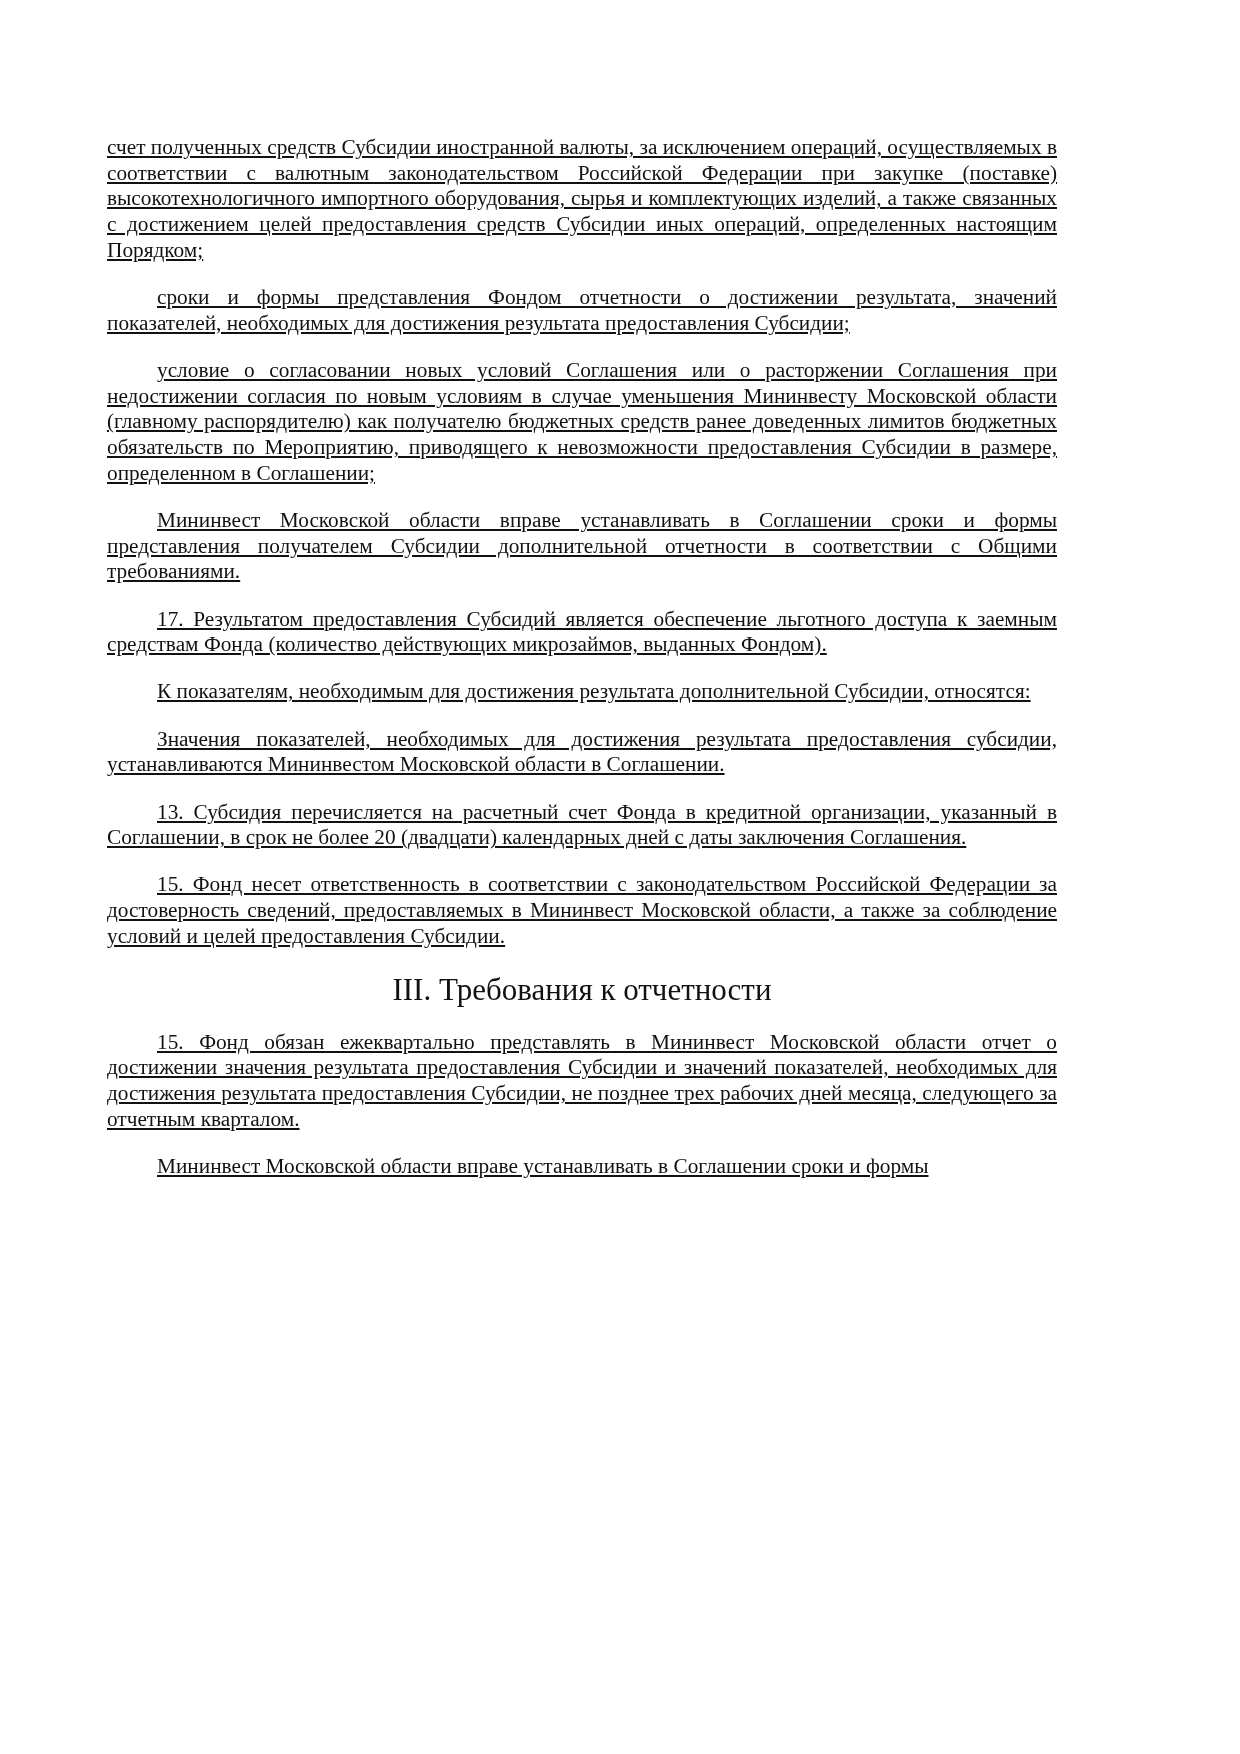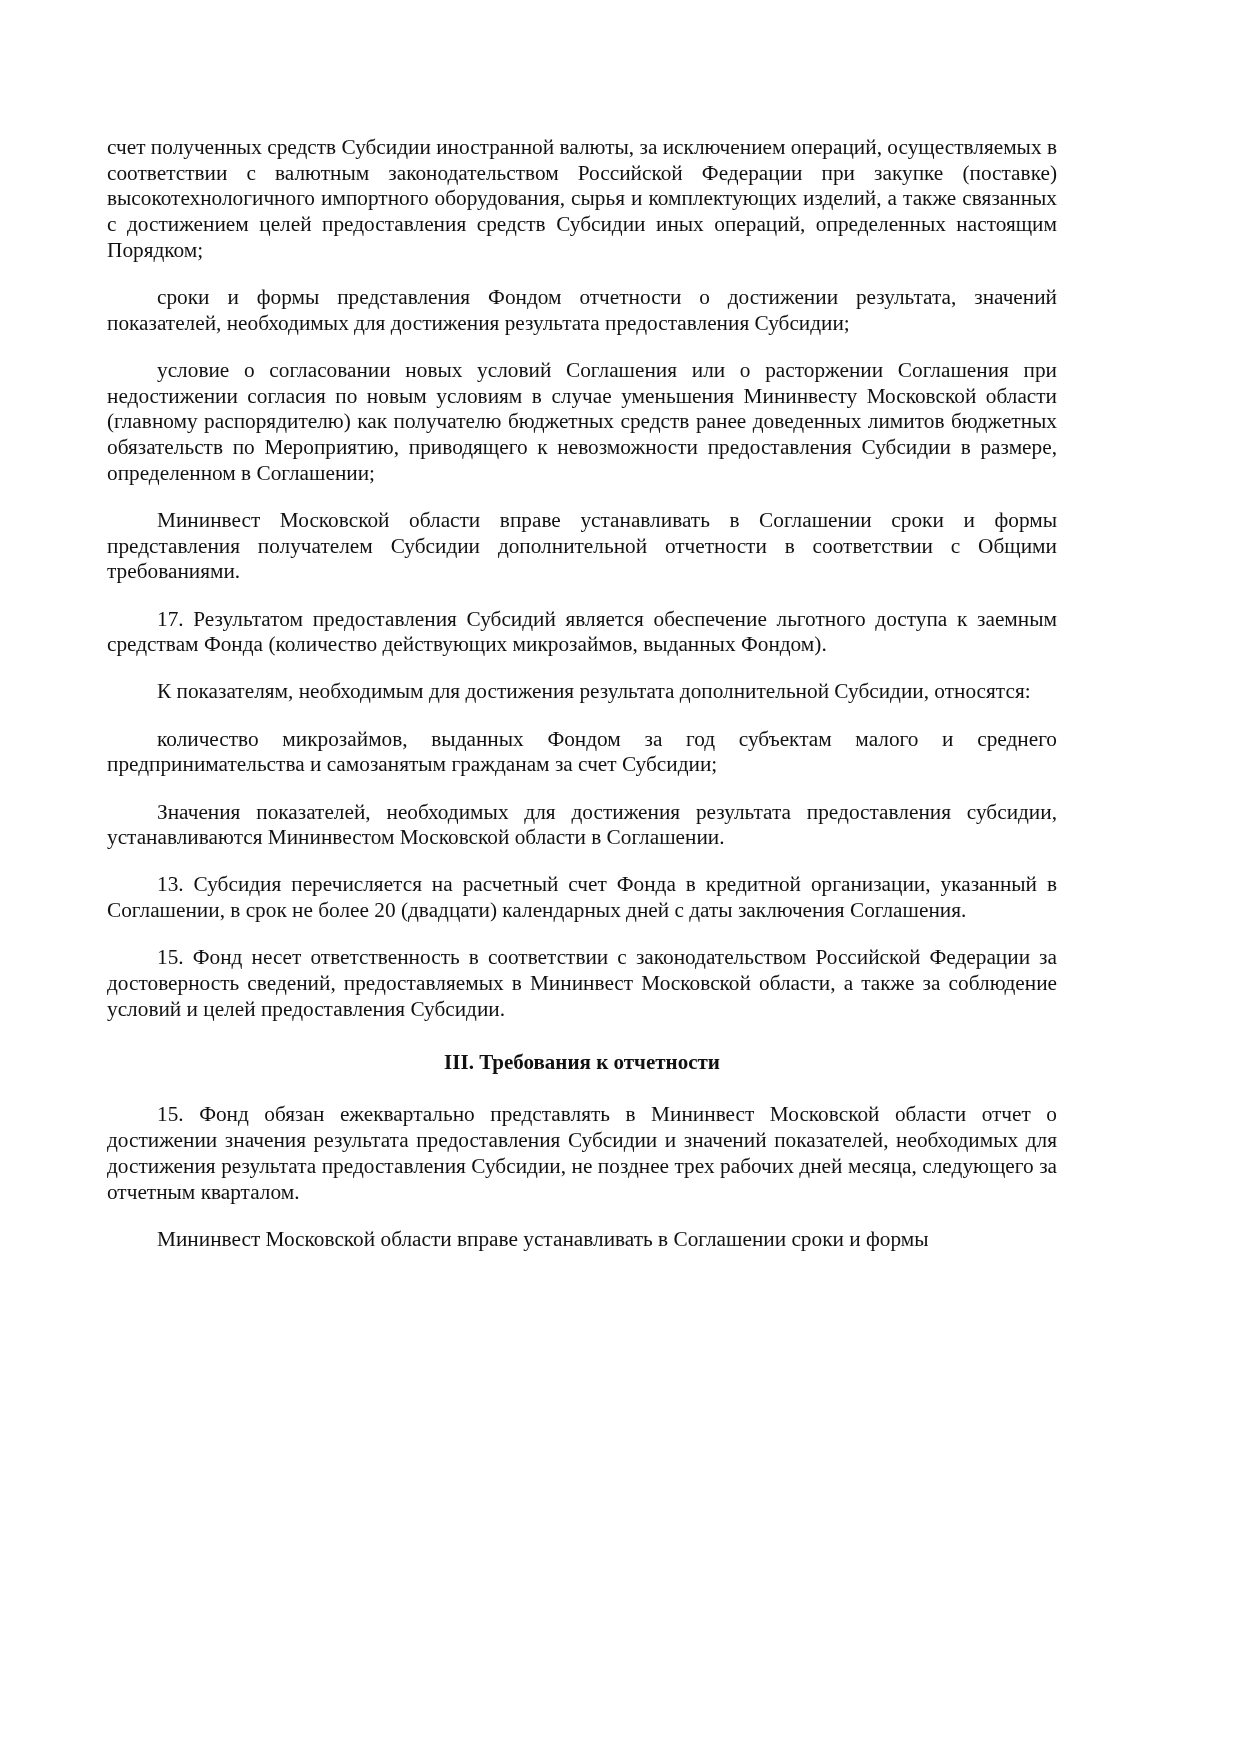--- a/index.html
+++ b/index.html
@@ -12,41 +12,41 @@
       font-family: "Liberation Serif", "DejaVu Serif", serif;
       font-size: 21.3px;
       line-height: 25.7px;
       color: #111111;
     }
     .p {
       margin: 0 0 21.5px 0;
       text-align: justify;
       text-align-last: left;
       text-indent: 0;
+      text-decoration: underline;
     }
     .p.indent { text-indent: 50px; }
     .heading {
-      font-weight: bold;
-      font-size: 21px;
+      font-weight: normal;
+      font-size: 31px;
       text-align: center;
       margin: 26px 0 26px 0;
       line-height: 28px;
     }
   </style>
 </head>
 <body>
 
 <div class="page">
   <p class="p">счет полученных средств Субсидии иностранной валюты, за исключением операций, осуществляемых в соответствии с валютным законодательством Российской Федерации при закупке (поставке) высокотехнологичного импортного оборудования, сырья и комплектующих изделий, а также связанных с достижением целей предоставления средств Субсидии иных операций, определенных настоящим Порядком;</p>
   <p class="p indent">сроки и формы представления Фондом отчетности о достижении результата, значений показателей, необходимых для достижения результата предоставления Субсидии;</p>
   <p class="p indent">условие о согласовании новых условий Соглашения или о расторжении Соглашения при недостижении согласия по новым условиям в случае уменьшения Мининвесту Московской области (главному распорядителю) как получателю бюджетных средств ранее доведенных лимитов бюджетных обязательств по Мероприятию, приводящего к невозможности предоставления Субсидии в размере, определенном в Соглашении;</p>
   <p class="p indent">Мининвест Московской области вправе устанавливать в Соглашении сроки и формы представления получателем Субсидии дополнительной отчетности в соответствии с Общими требованиями.</p>
   <p class="p indent">17. Результатом предоставления Субсидий является обеспечение льготного доступа к заемным средствам Фонда (количество действующих микрозаймов, выданных Фондом).</p>
   <p class="p indent">К показателям, необходимым для достижения результата дополнительной Субсидии, относятся:</p>
-  <p class="p indent">количество микрозаймов, выданных Фондом за год субъектам малого и среднего предпринимательства и самозанятым гражданам за счет Субсидии;</p>
   <p class="p indent">Значения показателей, необходимых для достижения результата предоставления субсидии, устанавливаются Мининвестом Московской области в Соглашении.</p>
   <p class="p indent">13. Субсидия перечисляется на расчетный счет Фонда в кредитной организации, указанный в Соглашении, в срок не более 20 (двадцати) календарных дней с даты заключения Соглашения.</p>
   <p class="p indent">15. Фонд несет ответственность в соответствии с законодательством Российской Федерации за достоверность сведений, предоставляемых в Мининвест Московской области, а также за соблюдение условий и целей предоставления Субсидии.</p>
 
   <h2 class="heading">III. Требования к отчетности</h2>
 
   <p class="p indent">15. Фонд обязан ежеквартально представлять в Мининвест Московской области отчет о достижении значения результата предоставления Субсидии и значений показателей, необходимых для достижения результата предоставления Субсидии, не позднее трех рабочих дней месяца, следующего за отчетным кварталом.</p>
   <p class="p indent">Мининвест Московской области вправе устанавливать в Соглашении сроки и формы</p>
 </div>
 

